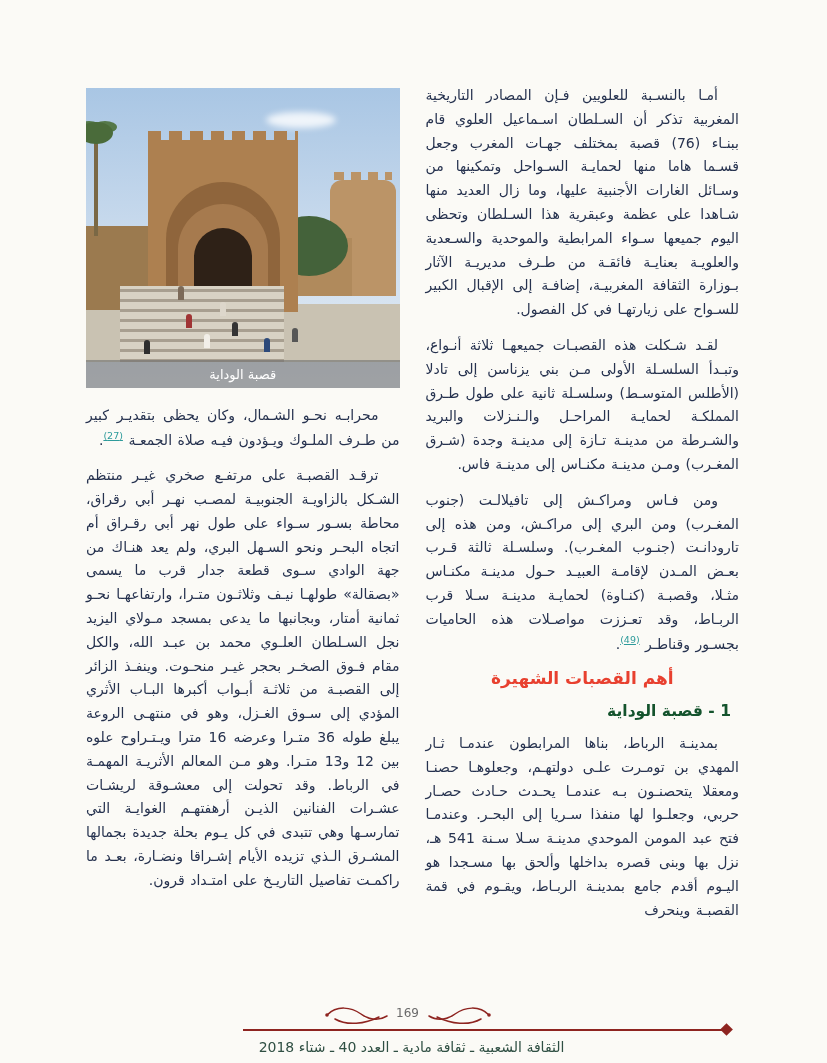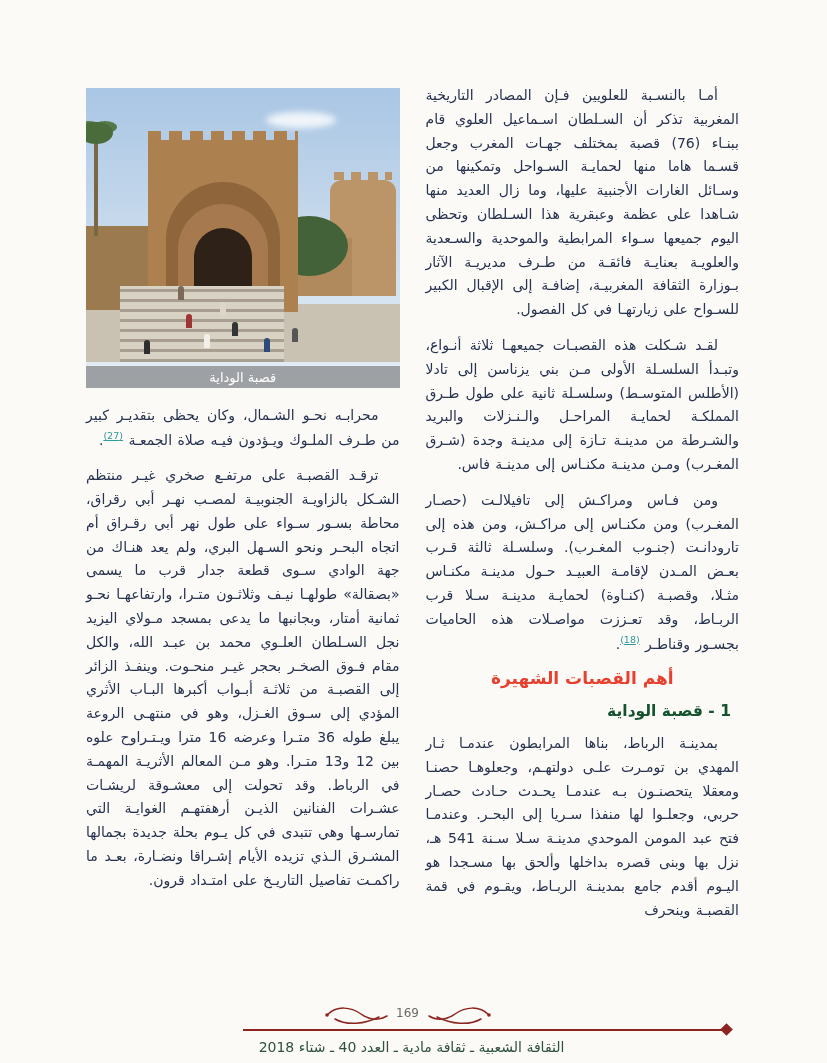--- a/index.html
+++ b/index.html
@@ -48,21 +48,21 @@
   .ring2 { width:90px; height:108px; background:#a67a4e; border-radius:45px 45px 0 0; }
   .opening { width:58px; height:84px; background:#2e2117; border-radius:29px 29px 0 0; }
   .stairs { position:absolute; left:34px; right:116px; bottom:26px; height:76px;
     background:repeating-linear-gradient(to top, #a89f90 0 3px, #d8d2c4 3px 10px); }
   .palm { position:absolute; left:8px; top:48px; width:4px; height:100px; background:#7a6845; }
   .palm::after { content:""; position:absolute; top:-14px; left:-15px; width:34px; height:22px;
     background:#4a6b3a; border-radius:50%;
     box-shadow:-7px -6px 0 -5px #55794a, 9px -6px 0 -5px #55794a; }
   .person { position:absolute; width:6px; height:14px; border-radius:3px 3px 0 0; }
   figcaption.caption {
-    position:absolute; left:0; right:0; bottom:0; height:22px;
+    position:absolute; left:0; right:0; bottom:0; height:28px;
     background:rgba(110,110,110,.6); color:#ffffff; font-size:13px;
     display:flex; align-items:center; justify-content:center; direction:rtl;
   }
 
   
   .footer { position:absolute; bottom:8px; left:0; right:12px; }
   .ornament { position:relative; width:170px; height:24px; margin:0 auto 2px; }
   .ornament svg { width:170px; height:24px; display:block; }
   .pagenum { position:absolute; top:3px; left:50%; transform:translateX(-50%); font-size:12px; color:#6a6a6a; }
   .rule { position:relative; height:2px; background:#8e2420; width:486px; margin:2px 86px 8px auto; }
@@ -71,21 +71,21 @@
 </style>
 </head>
 <body>
 
 <div class="page">
   <main class="content">
 
     <section class="col">
       <p class="body-p">أمـا بالنسـبة للعلويين فـإن المصادر التاريخية المغربية تذكر أن السـلطان اسـماعيل العلوي قام ببنـاء (76) قصبة بمختلف جهـات المغرب وجعل قسـما هاما منها لحمايـة السـواحل وتمكينها من وسـائل الغارات الأجنبية عليها، وما زال العديد منها شـاهدا على عظمة وعبقرية هذا السـلطان وتحظى اليوم جميعها سـواء المرابطية والموحدية والسـعدية والعلويـة بعنايـة فائقـة من طـرف مديريـة الآثار بـوزارة الثقافة المغربيـة، إضافـة إلى الإقبال الكبير للسـواح على زيارتهـا في كل الفصول.</p>
       <p class="body-p">لقـد شـكلت هذه القصبـات جميعهـا ثلاثة أنـواع، وتبـدأ السلسـلة الأولى مـن بني يزناسن إلى تادلا (الأطلس المتوسـط) وسلسـلة ثانية على طول طـرق المملكـة لحمايـة المراحـل والـنـزلات والبريد والشـرطة من مدينـة تـازة إلى مدينـة وجدة (شـرق المغـرب) ومـن مدينـة مكنـاس إلى مدينـة فاس.</p>
-      <p class="body-p"><span>ومن فـاس ومراكـش إلى تافيلالـت (حصـار المغـرب) ومن مكنـاس إلى مراكـش، ومن هذه إلى تارودانـت (جنـوب المغـرب). وسلسـلة ثالثة قـرب بعـض المـدن لإقامـة العبيـد حـول مدينـة مكنـاس مثـلا، وقصبـة (كنـاوة) لحمايـة مدينـة سـلا قرب الربـاط، وقد تعـززت مواصـلات هذه الحاميات بجسـور وقناطـر</span> <sup class="ref">(18)</sup><span>.</span></p>
+      <p class="body-p"><span>ومن فـاس ومراكـش إلى تافيلالـت (جنوب المغـرب) ومن البري إلى مراكـش، ومن هذه إلى تارودانـت (جنـوب المغـرب). وسلسـلة ثالثة قـرب بعـض المـدن لإقامـة العبيـد حـول مدينـة مكنـاس مثـلا، وقصبـة (كنـاوة) لحمايـة مدينـة سـلا قرب الربـاط، وقد تعـززت مواصـلات هذه الحاميات بجسـور وقناطـر</span> <sup class="ref">(49)</sup><span>.</span></p>
       <h2 class="h-red">أهم القصبات الشهيرة</h2>
       <h3 class="h-blue">1 - قصبة الوداية</h3>
       <p class="body-p">بمدينـة الرباط، بناها المرابطون عندمـا ثـار المهدي بن تومـرت علـى دولتهـم، وجعلوهـا حصنـا ومعقلا يتحصنـون بـه عندمـا يحـدث حـادث حصـار حربي، وجعلـوا لها منفذا سـريا إلى البحـر. وعندمـا فتح عبد المومن الموحدي مدينـة سـلا سـنة 541 هـ، نزل بها وبنى قصره بداخلها وألحق بها مسـجدا هو اليـوم أقدم جامع بمدينـة الربـاط، ويقـوم في قمة القصبـة وينحرف</p>
     </section>
 
     <section class="col">
       <figure class="photo">
         <div class="sky"></div>
         <div class="cloud" style="left:180px; top:24px; width:70px; height:16px;"></div>
         <div class="bastion"></div>

